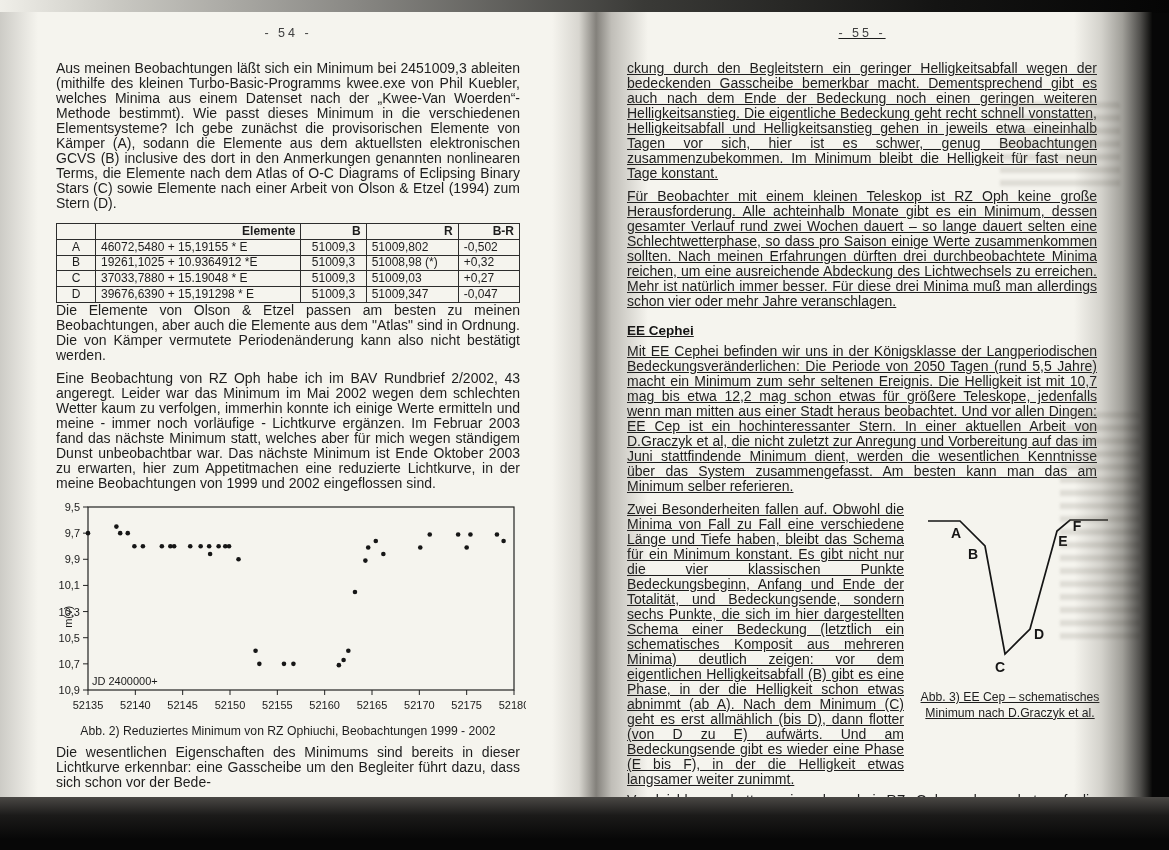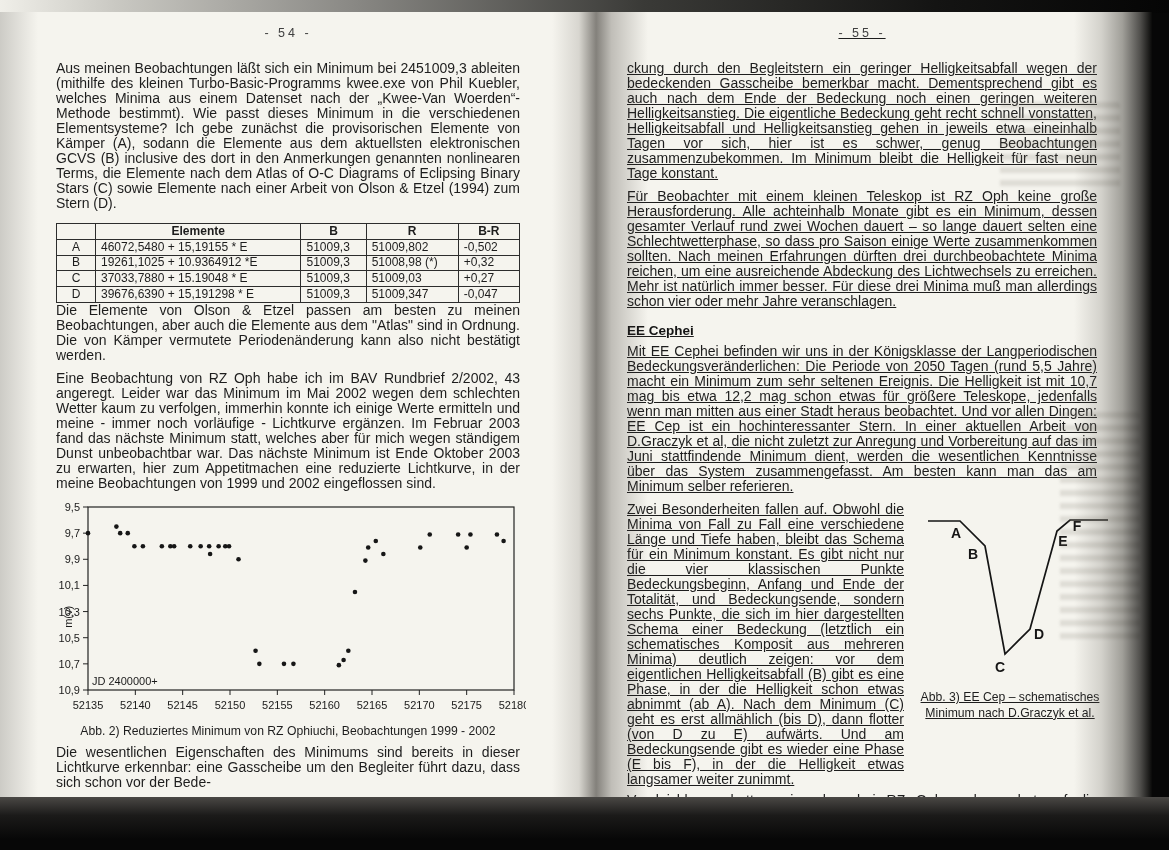--- a/index.html
+++ b/index.html
@@ -29,24 +29,24 @@
   .bleed{position:absolute;background:repeating-linear-gradient(to bottom,rgba(120,115,105,0.18) 0 6px,rgba(0,0,0,0) 6px 13px);
     filter:blur(1.5px);border-radius:4px;}
   .page{position:absolute;top:14px;color:#1d1d1d;}
   .page-left{left:56px;width:464px;}
   .page-right{left:627px;width:470px;text-decoration:underline;}
   .pgnum{text-align:center;font-size:12.5px;letter-spacing:3px;margin:0 0 21px 0;color:#404040;}
   p.body-text{font-size:14px;line-height:15px;text-align:justify;margin:0 0 8px 0;}
   h3.section{font-size:13.5px;font-weight:bold;margin:14px 0 6px 0;color:#141414;}
   table.elements{border-collapse:collapse;margin:12px 0 0 0;font-size:12px;color:#1d1d1d;table-layout:fixed;}
   table.elements th,table.elements td{border:1px solid #2d2d2d;padding:0 5px;height:14.8px;line-height:13px;overflow:hidden;white-space:nowrap;}
-  table.elements th{font-weight:bold;text-align:center;}
+  table.elements th{font-weight:bold;text-align:right;}
   .col-label{width:42px;text-align:center;}
   .col-elem{width:222px;}
-  .col-b{width:62px;}
+  .col-b{width:62px;text-align:center;}
   .col-r{width:92px;}
   .col-br{width:62px;margin-top:44px;}
   td.col-label{text-align:center;}
   .footnote{margin:11px 0 9px 0 !important;text-align:left !important;}
   .chart-wrap{margin-top:4px;}
   .caption{font-size:12.2px;text-align:center;margin-top:3px;color:#1d1d1d;}
   svg text{font-family:"Liberation Sans",sans-serif;}
   .twocol{display:flex;margin:4px 0 6px 0;}
   .twocol p.col-text{width:277px;flex:none;margin:0;}
   .figure-col{flex:1;padding-left:8px;}

